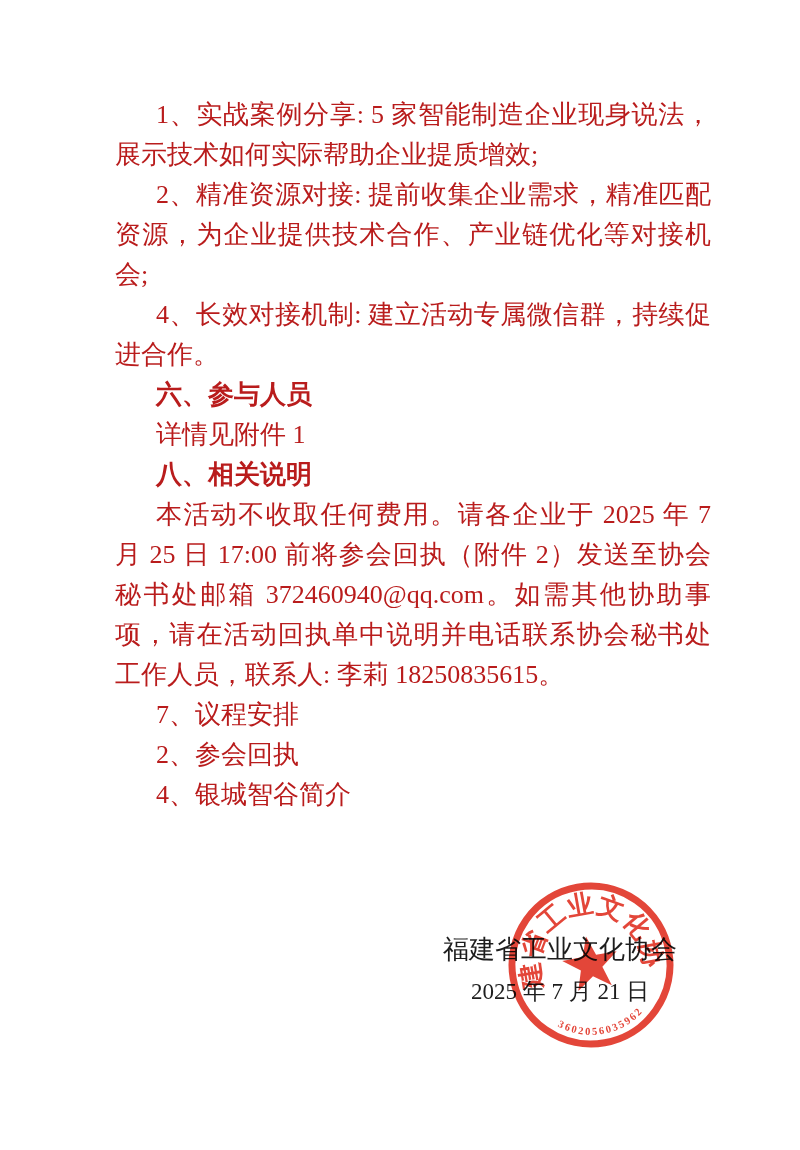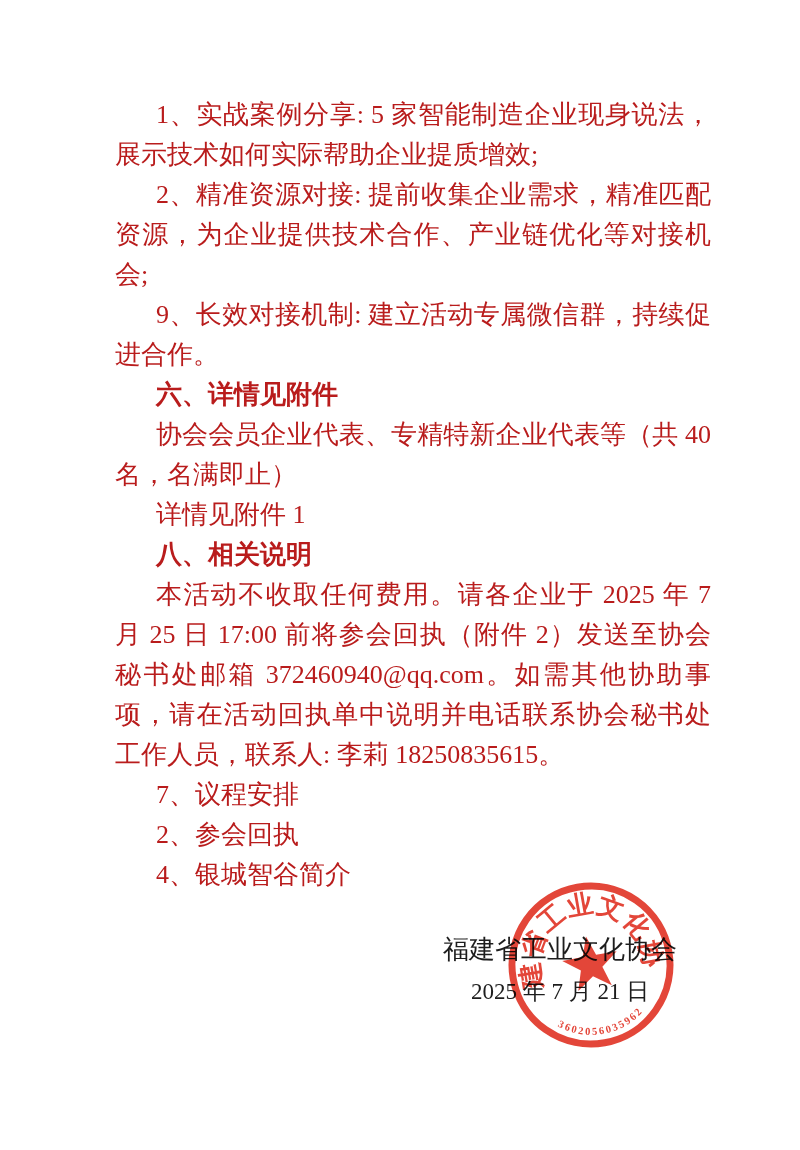--- a/index.html
+++ b/index.html
@@ -69,23 +69,22 @@
   }
 </style>
 </head>
 <body>
 
 <div class="page">
 
   <div class="content">
     <p class="body">1、实战案例分享: 5 家智能制造企业现身说法，展示技术如何实际帮助企业提质增效;</p>
     <p class="body">2、精准资源对接: 提前收集企业需求，精准匹配资源，为企业提供技术合作、产业链优化等对接机会;</p>
-    <p class="body">9、长效对接机制: 建立活动专属微信群，持续促进合作。</p>
-    <p class="heading">六、详情见附件</p>
-    <p class="body">协会会员企业代表、专精特新企业代表等（共 40 名，名满即止）</p>
+    <p class="body">4、长效对接机制: 建立活动专属微信群，持续促进合作。</p>
+    <p class="heading">六、参与人员</p>
     <p class="body">详情见附件 1</p>
     <p class="heading">八、相关说明</p>
     <p class="body">本活动不收取任何费用。请各企业于 2025 年 7 月 25 日 17:00 前将参会回执（附件 2）发送至协会秘书处邮箱 372460940@qq.com。如需其他协助事项，请在活动回执单中说明并电话联系协会秘书处工作人员，联系人: 李莉 18250835615。</p>
     <p class="body">7、议程安排</p>
     <p class="body">2、参会回执</p>
     <p class="body">4、银城智谷简介</p>
   </div>
 
   <div class="signature">
     <div class="sig-org">福建省工业文化协会</div>

